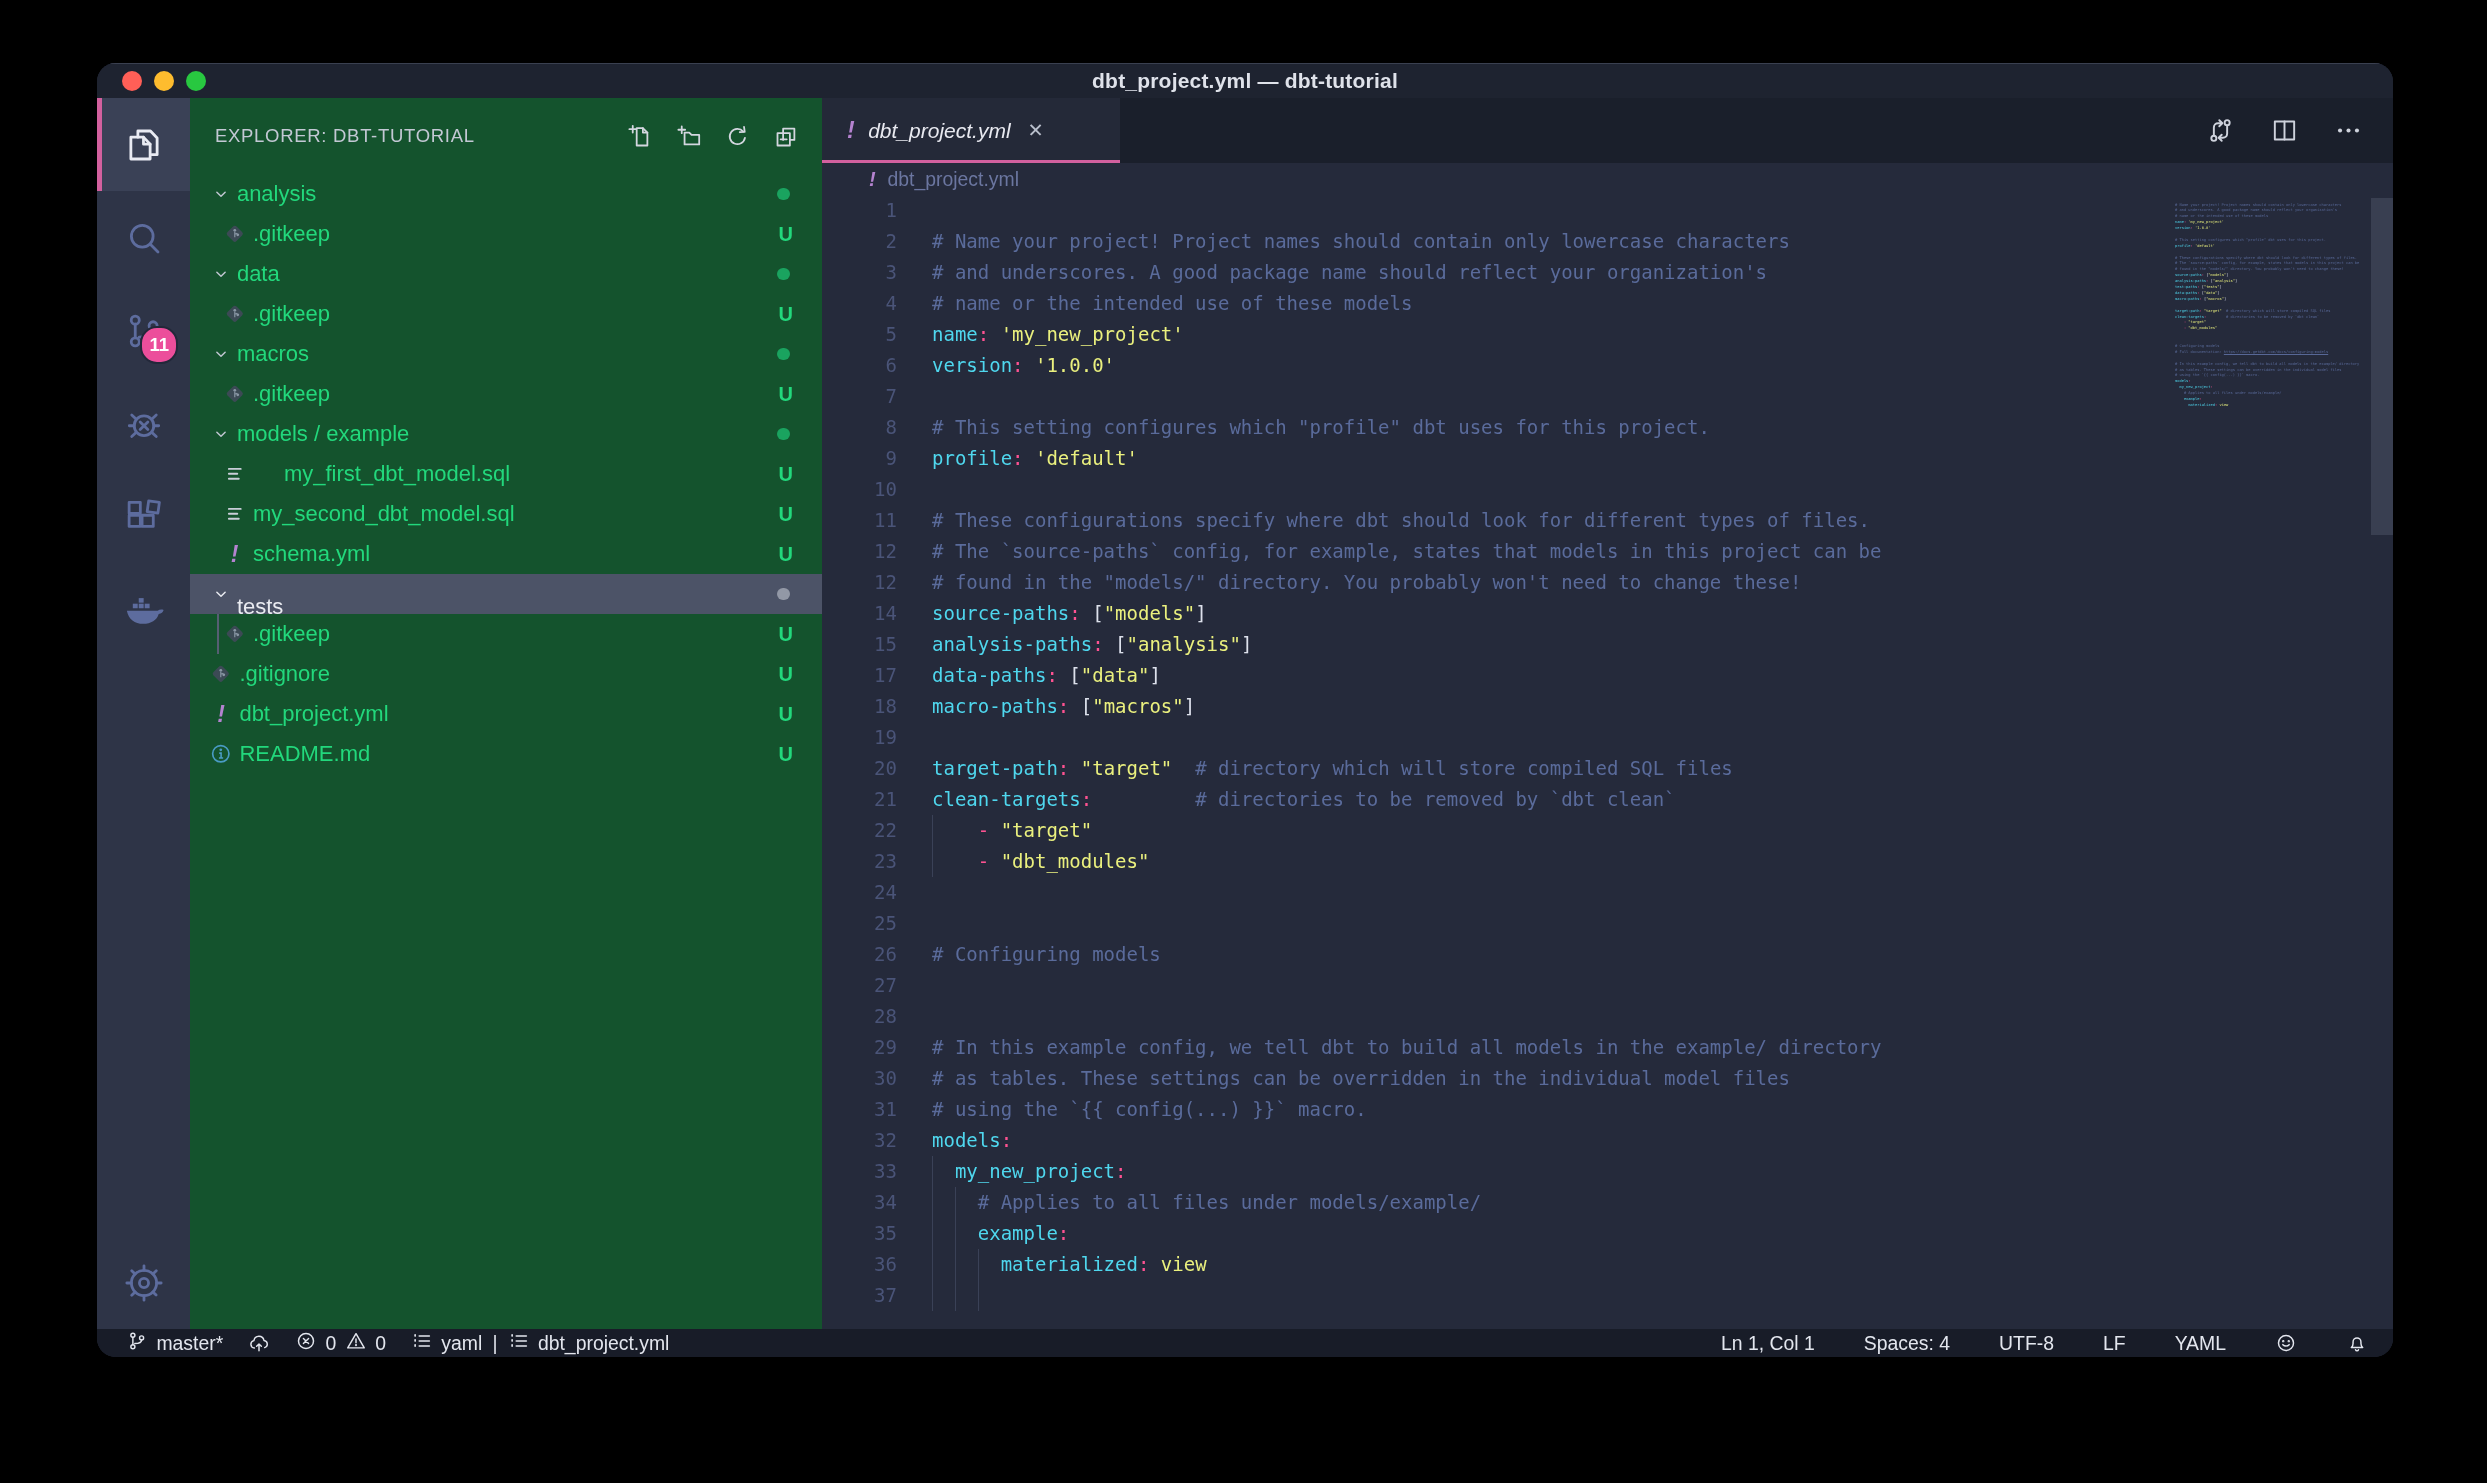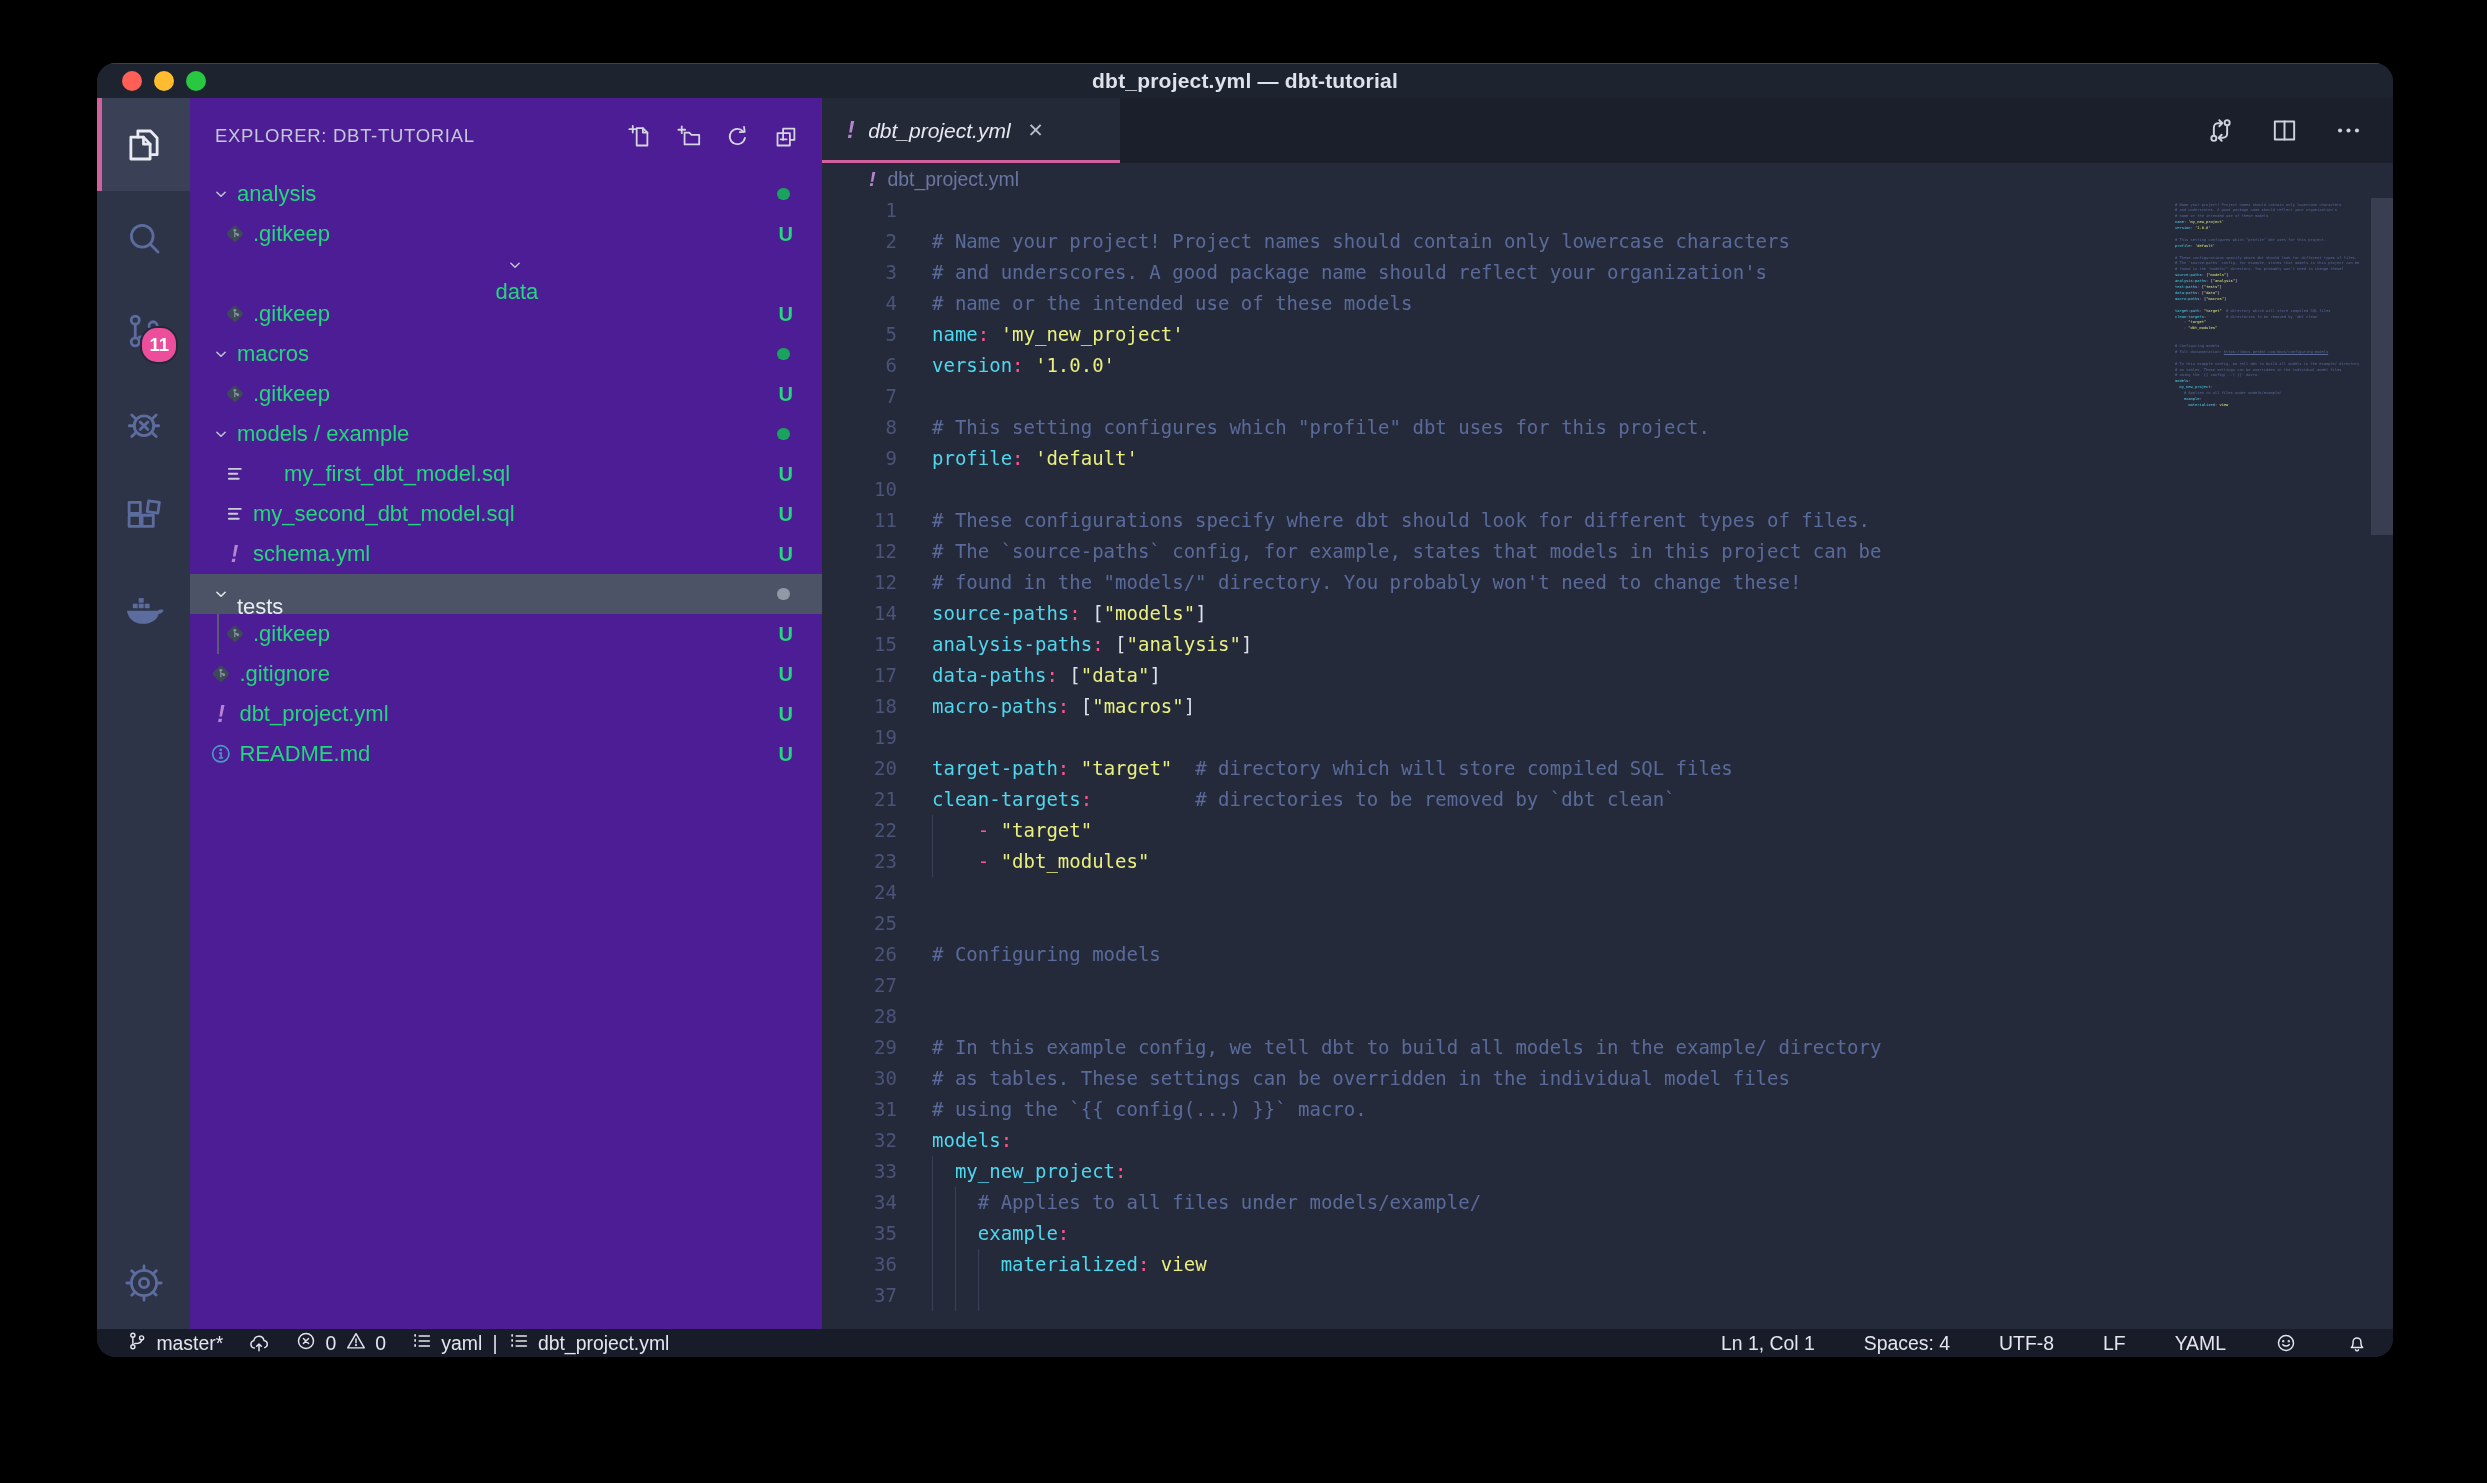--- a/index.html
+++ b/index.html
@@ -21,21 +21,21 @@
   .actbar{width:93px;flex:0 0 93px;background:#2e3447;display:flex;flex-direction:column;color:#5d6c9e;}
   .act-item{height:93px;display:flex;align-items:center;justify-content:center;position:relative;cursor:pointer;}
   .act-item svg{width:42px;height:42px;}
   .act-item.active{background:#3a4156;color:#e9ebf3;}
   .act-item.active::before{content:"";position:absolute;left:0;top:0;bottom:0;width:5px;background:var(--accent-pink);}
   .act-badge{position:absolute;right:11.8px;bottom:13.5px;min-width:34px;height:34px;border-radius:17px;
              background:var(--badge-pink);color:#fff;font-size:18.5px;font-weight:700;
              display:flex;align-items:center;justify-content:center;border:2.5px solid #23283a;}
   .act-spacer{flex:1;}
   
-  .sidebar{width:632px;flex:0 0 632px;background:#4c1d95;display:flex;flex-direction:column;}
+  .sidebar{width:632px;flex:0 0 632px;background:#14532d;display:flex;flex-direction:column;}
   .sb-head{height:76px;flex:0 0 76px;display:flex;align-items:center;padding:0 22px 0 25px;}
   .sb-title{color:#c3c8d4;font-size:18.5px;letter-spacing:0.7px;flex:1;white-space:nowrap;}
   .sb-actions{display:flex;gap:22px;color:#d3d6df;}
   .sb-actions svg{width:27px;height:27px;}
   .tree{flex:1;}
   .trow{height:40px;display:flex;align-items:center;position:relative;cursor:pointer;}
   .trow.sel{background:#4c5367;}
   .trow .twist{width:25px;display:flex;justify-content:center;color:#c2c7d2;flex:0 0 25px;}
   .trow .twist svg{width:22px;height:22px;}
   .trow .ficon{width:25px;flex:0 0 25px;display:flex;justify-content:center;align-items:center;}
@@ -227,21 +227,21 @@
                 </g>
                 <circle cx="12" cy="8.4" r="1.4" fill="#8a97a5"></circle>
                 <circle cx="15" cy="13" r="1.4" fill="#8a97a5"></circle>
                 <path d="M12 9.8v5.6M12 12.4c1-.1 2-.4 2.6-1" stroke="#8a97a5" stroke-width="1.2" fill="none"></path>
               </svg>
             </span>
             <span class="lbl">.gitkeep</span>
             <span class="sp"></span>
             <span class="badgeU">U</span>
           </div>
-          <div class="trow folder" style="padding-left: 18.5px; flex-direction: column;">
+          <div class="trow folder" style="padding-left: 18.5px;">
             <span class="twist">
               <svg viewBox="0 0 24 24" fill="none" stroke="currentColor" stroke-width="1.6" stroke-linecap="round" stroke-linejoin="round">
                 <path d="M7.5 10 12 14.5 16.5 10"></path>
               </svg>
             </span>
             <span class="lbl">data</span>
             <span class="sp"></span>
             <span class="badgedot"></span>
           </div>
           <div class="trow" style="padding-left: 32px;">

